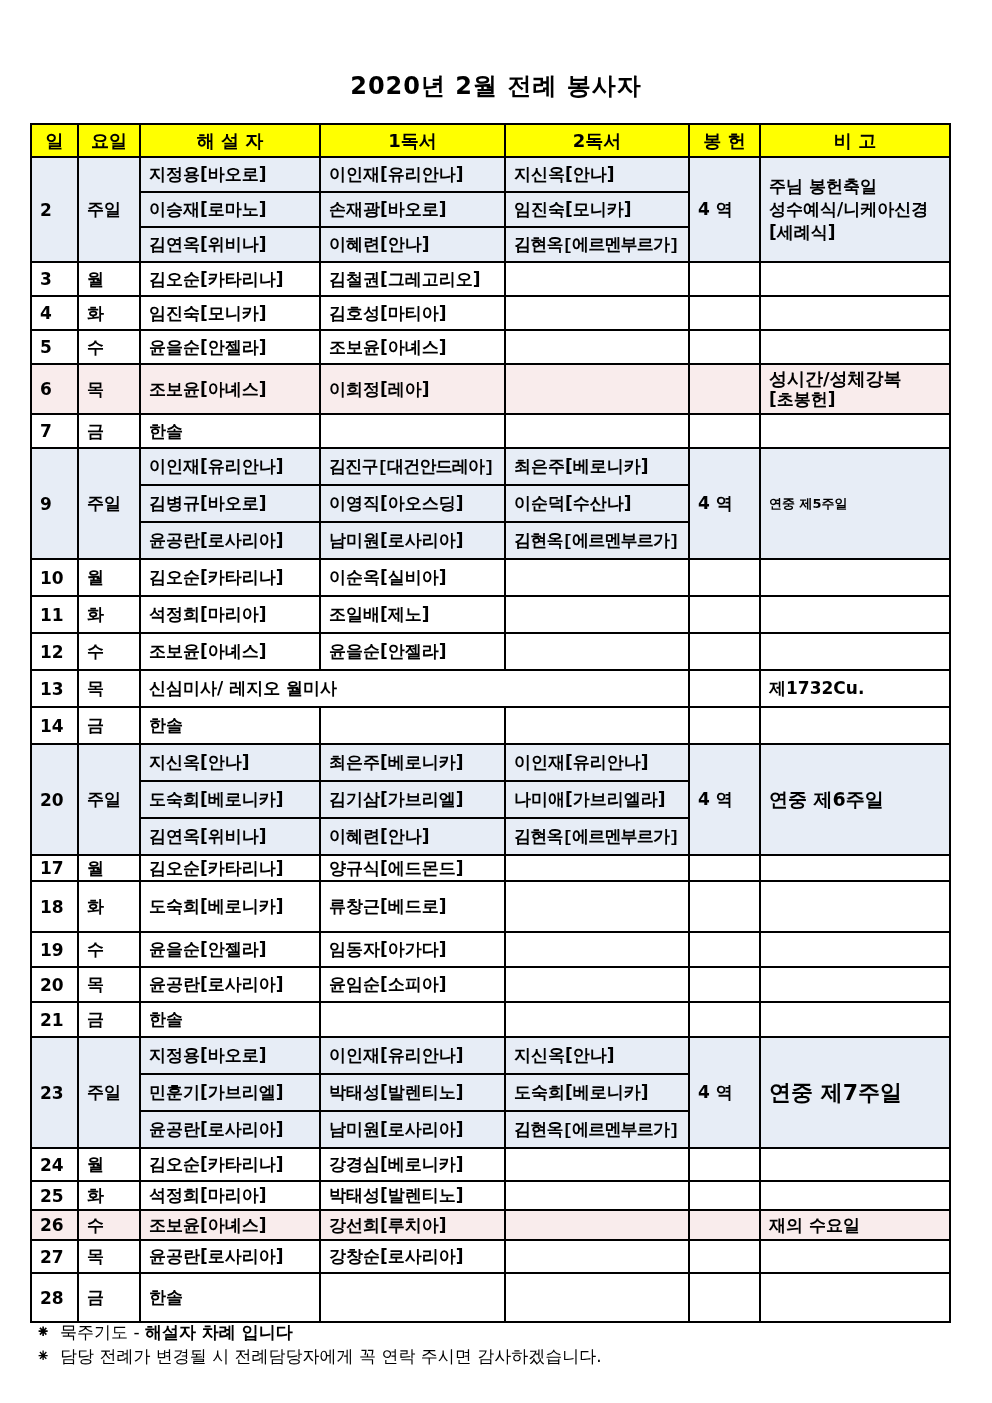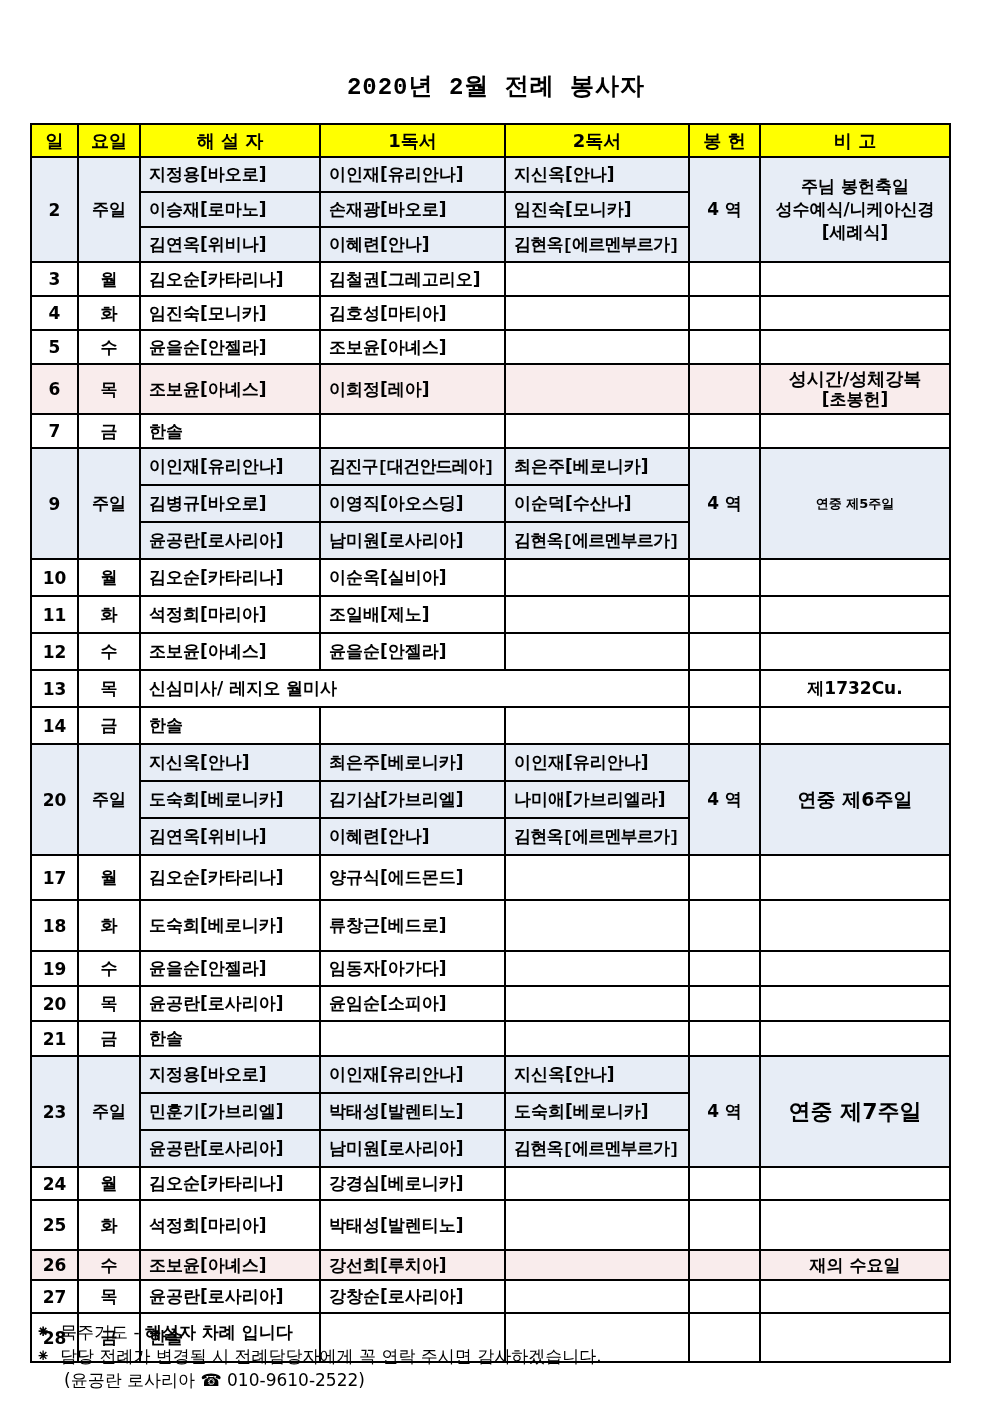--- a/index.html
+++ b/index.html
@@ -1,25 +1,25 @@
 <!DOCTYPE html>
 <html><head>
 <meta charset="utf-8">
 <style>
   html, body { margin: 0; padding: 0; background: #ffffff; }
   body { width: 992px; height: 1403px; position: relative; overflow: hidden;
          font-family: "DejaVu Sans", "Liberation Sans", sans-serif; color: #000; }
   .title { position: absolute; top: 70px; left: 0; width: 992px; text-align: center;
-           font-size: 24px; font-weight: bold; letter-spacing: 1px; font-family: Liberation Mono, monospace; }
+           font-size: 24px; font-weight: bold; letter-spacing: 1px; }
   table.sched { position: absolute; left: 30px; top: 123px; border-collapse: collapse;
                 table-layout: fixed; width: 919px; }
   table.sched td, table.sched th { border: 2px solid #000; padding: 0 8px; font-size: 17px;
                 font-weight: bold; white-space: nowrap; overflow: hidden; }
   table.sched th { background: #ffff00; height: 31px; text-align: center; font-size: 18px; }
-  td.c { text-align: center; }
+  td.c { text-align: left; }
   td.l { text-align: left; }
   tr.sun td { background: #e7edf6; height: 33px; }
   tr.hl td { background: #f9ecec; }
   .small2 { font-size: 14px; letter-spacing: -0.8px; font-family: Liberation Mono, monospace; }
   .remark { line-height: 23px; }
   .footer { position: absolute; left: 36px; top: 1320px; font-size: 17px; font-weight: bold; line-height: 24px; }
   .footer .line2, .footer .line3 { font-weight: bold; }
   .footer .line3 { padding-left: 28px; }
   .star { display: inline-block; width: 24px; }
 </style>
@@ -201,21 +201,21 @@
       <td class="l">도숙희[베로니카]</td>
       <td class="l">김기삼[가브리엘]</td>
       <td class="l">나미애[가브리엘라]</td>
     </tr>
     <tr class="sun" style="height:37px">
       <td class="l">김연옥[위비나]</td>
       <td class="l">이혜련[안나]</td>
       <td class="l small2">김현옥[에르멘부르가]</td>
     </tr>
 
-    <tr style="height:45px">
+    <tr style="height:26px">
       <td class="c">17</td>
       <td class="c">월</td>
       <td class="l">김오순[카타리나]</td>
       <td class="l">양규식[에드몬드]</td>
       <td></td>
       <td></td>
       <td></td>
     </tr>
     <tr style="height:51px">
       <td class="c">18</td>
@@ -276,21 +276,21 @@
 
     <tr style="height:33px">
       <td class="c">24</td>
       <td class="c">월</td>
       <td class="l">김오순[카타리나]</td>
       <td class="l">강경심[베로니카]</td>
       <td></td>
       <td></td>
       <td></td>
     </tr>
-    <tr style="height:50px">
+    <tr style="height:29px">
       <td class="c">25</td>
       <td class="c">화</td>
       <td class="l">석정희[마리아]</td>
       <td class="l">박태성[발렌티노]</td>
       <td></td>
       <td></td>
       <td></td>
     </tr>
     <tr class="hl" style="height:30px">
       <td class="c">26</td>
@@ -322,16 +322,13 @@
   </tbody>
 </table>
 
 <div class="footer">
   <div>
     <span class="star">⁕</span><span style="font-weight:normal">묵주기도 - </span><span>해설자 차례 입니다</span>
   </div>
   <div class="line2" style="font-weight:normal">
     <span class="star">⁕</span><span>담당 전례가 변경될 시 전례담당자에게 꼭 연락 주시면 감사하겠습니다.</span>
   </div>
-  <div class="line3" style="font-weight:normal">
-    <span>(윤공란 로사리아 </span><span>☎</span><span> 010-9610-2522)</span>
-  </div>
 </div>
 
 </body></html>

